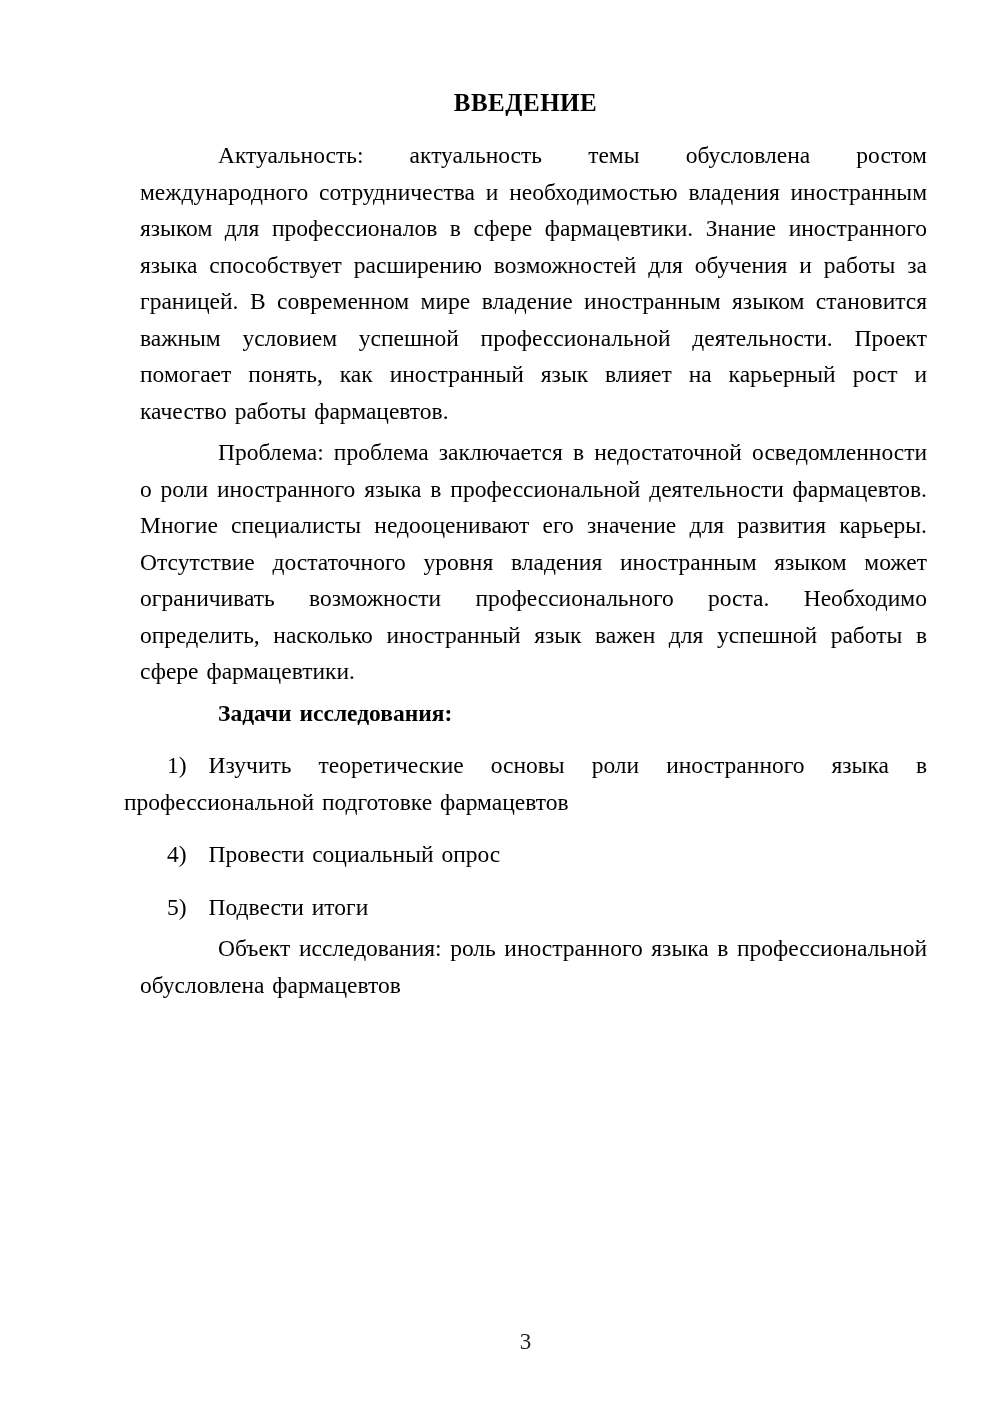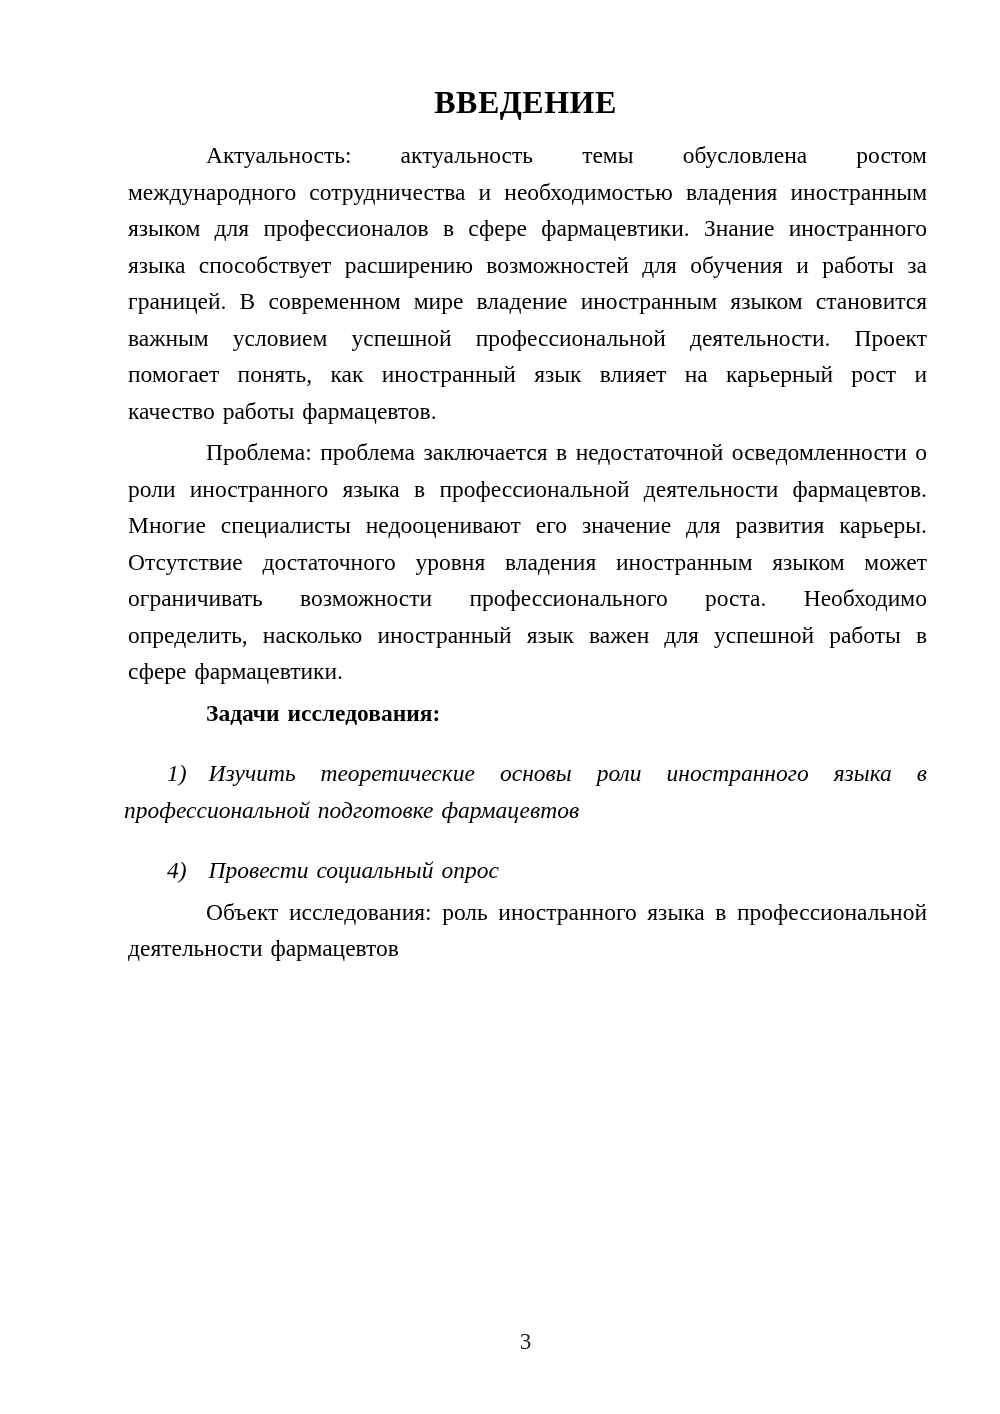--- a/index.html
+++ b/index.html
@@ -19,42 +19,41 @@
     padding: 84px 73px 0 124px;
     background: #ffffff;
     color: #000000;
     font-family: "Liberation Serif", "DejaVu Serif", serif;
     font-size: 23.5px;
     line-height: 36.5px;
     overflow: hidden;
   }
   .doc-title {
     margin: 0 0 16px 0;
-    font-size: 32px;
+    font-size: 25px;
     font-weight: 700;
     text-align: center;
     letter-spacing: 0.5px;
     line-height: 37px;
   }
   .para {
-    margin: 0 0 5px 4px;
+    margin: 0 0 5px 16px;
     text-indent: 78px;
     text-align: justify;
     word-spacing: 2px;
   }
   .para.no-space-after {
     margin-bottom: 0;
     font-weight: bold;
   }
   .task-item {
-    margin: 24px 0 5px 0;
+    margin: 16px 0 5px 0;
     text-indent: 43px;
     text-align: justify;
     word-spacing: 2px;
-    font-style: italic;
   }
   .task-num {
     margin-right: 22px;
   }
   .page-footer {
     position: absolute;
     left: 124px;
     right: 73px;
     top: 1324px;
     text-align: center;
@@ -80,18 +79,21 @@
   <div class="task-item">
     <span class="task-num">1)</span><span>Изучить теоретические основы роли иностранного языка в профессиональной подготовке фармацевтов</span>
   </div>
 
 
 
   <div class="task-item">
     <span class="task-num">4)</span><span>Провести социальный опрос</span>
   </div>
 
+  <div class="task-item">
+    <span class="task-num">5)</span><span>Подвести итоги</span>
+  </div>
 
-  <p class="para">Объект исследования: роль иностранного языка в профессиональной деятельности фармацевтов</p>
+  <p class="para">Объект исследования: роль иностранного языка в профессиональной обусловлена фармацевтов</p>
 
   <div class="page-footer">3</div>
 
 </div>
 
 </body></html>

